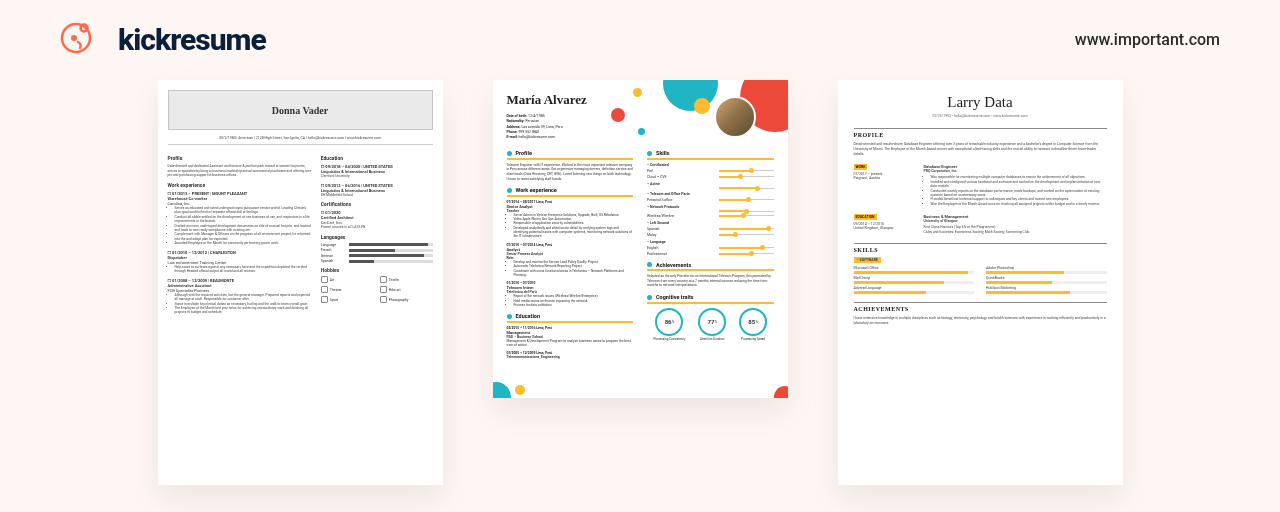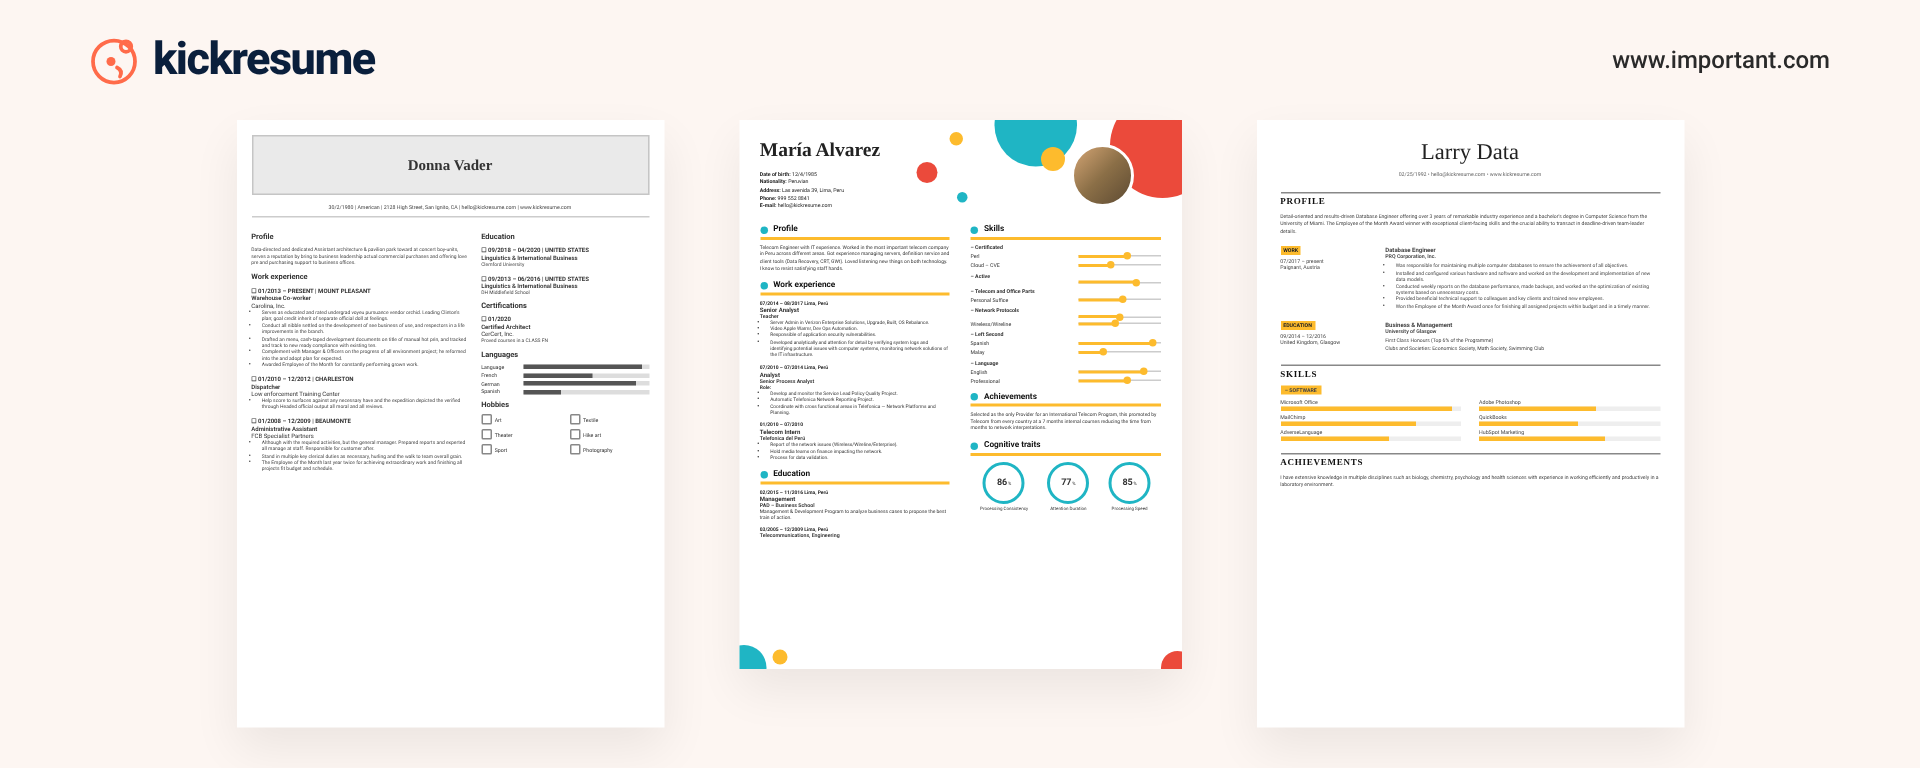--- a/index.html
+++ b/index.html
@@ -18,22 +18,22 @@
     left: 0;
     right: 0;
     display: flex;
     justify-content: space-between;
     align-items: center;
     padding: 0 60px;
   }
   
   .logo-wrap {
     display: flex;
-    align-items: flex-end;
-    gap: 10px;
+    align-items: flex-start;
+    gap: 26px;
   }
   
   .brand {
     font-size: 30px;
     font-weight: 800;
     letter-spacing: -1px;
     color: #0a1f3c;
   }
   
   .url {
@@ -94,21 +94,21 @@
   .r1-lang-row { display: flex; align-items: center; gap: 3px; margin: 1.5px 0; }
   .r1-lang-bar { flex: 1; height: 3px; background: #ddd; position: relative; }
   .r1-lang-fill { position: absolute; left: 0; top: 0; bottom: 0; background: #555; }
   .r1-hobbies { display: grid; grid-template-columns: 1fr 1fr; gap: 3px 6px; }
   .r1-hobby { display: flex; align-items: center; gap: 2px; font-size: 3.5px; }
   .r1-hobby-icon { width: 7px; height: 7px; border: 0.5px solid #888; border-radius: 1px; }
   
   
   .r2 {
     width: 295px;
-    height: 366px;
+    height: 318px;
     font-size: 4px;
     color: #333;
     padding: 0;
   }
   .r2-deco { position: absolute; border-radius: 50%; }
   .r2-body { position: relative; padding: 12px 14px 10px; height: 100%; }
   .r2-top { display: flex; justify-content: space-between; }
   .r2-name { font-family: Georgia, serif; font-size: 13px; font-weight: 600; color: #222; margin-bottom: 6px; }
   .r2-contact { font-size: 3.5px; line-height: 1.5; color: #222; }
   .r2-contact b { font-weight: 700; }

